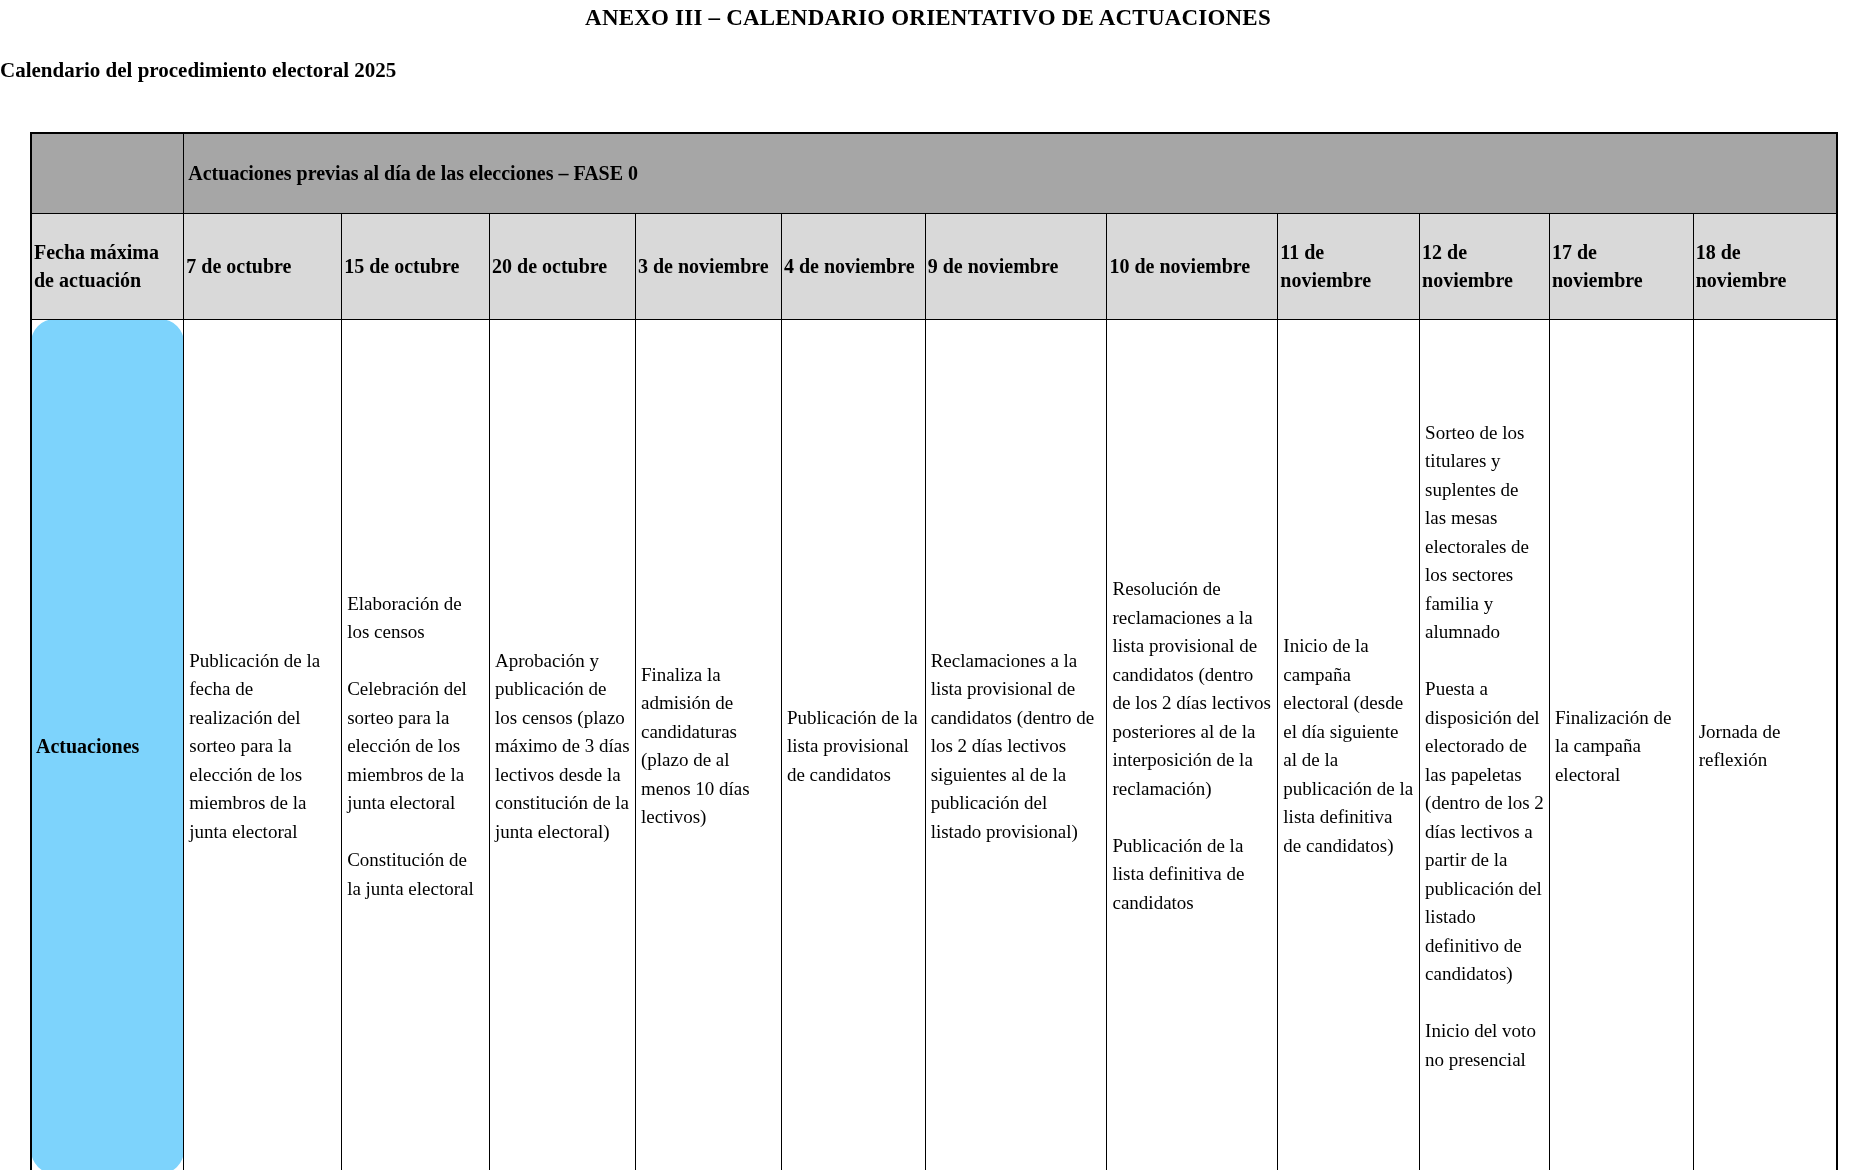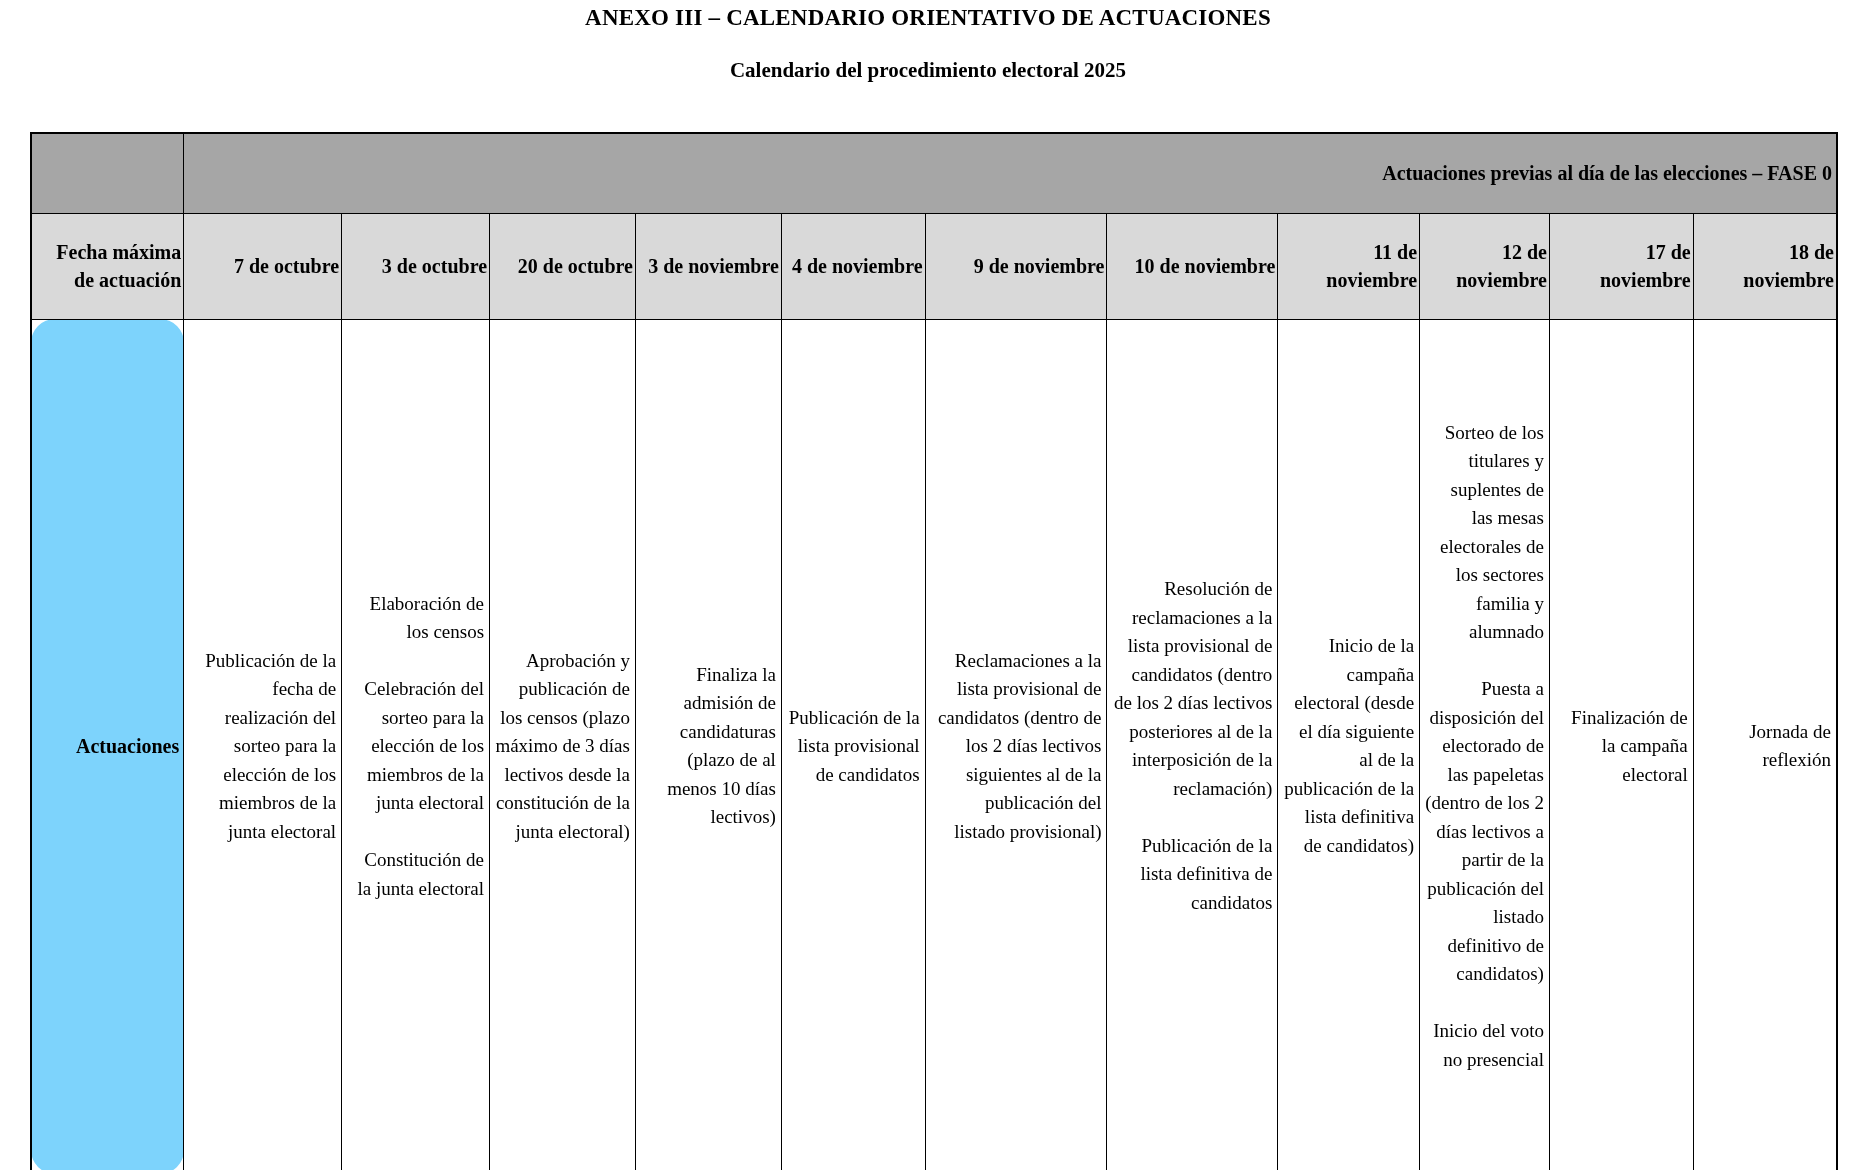--- a/index.html
+++ b/index.html
@@ -13,35 +13,34 @@
     overflow: hidden;
   }
   .title {
     text-align: center;
     font-weight: bold;
     font-size: 23px;
     padding-top: 5px;
     letter-spacing: 0.2px;
   }
   .subtitle {
-    text-align: center;
     font-weight: bold;
     font-size: 21px;
     margin-top: 27px;
   }
   table.calendar {
     border-collapse: collapse;
     table-layout: fixed;
     width: 1808px;
     margin: 49px 0 0 30px;
     border: 2.5px solid #000;
   }
   table.calendar td, table.calendar th {
     border: 1.5px solid #000;
-    text-align: right;
+    text-align: left;
     vertical-align: middle;
     padding: 0 4px;
     overflow: hidden;
   }
   tr.banner-row { height: 80px; }
   .corner-cell { background: #a6a6a6; }
   .phase-banner {
     background: #a6a6a6;
     font-size: 20px;
     font-weight: bold;
@@ -96,21 +95,21 @@
 
     <tbody>
         <tr class="banner-row">
       <td class="corner-cell"></td>
       <td class="phase-banner" colspan="11">Actuaciones previas al día de las elecciones – FASE 0</td>
     </tr>
 
     <tr class="dates-row">
       <th>Fecha máxima de actuación</th>
       <th>7 de octubre</th>
-      <th>3 de octubre</th>
+      <th>15 de octubre</th>
       <th>20 de octubre</th>
       <th>3 de noviembre</th>
       <th>4 de noviembre</th>
       <th>9 de noviembre</th>
       <th>10 de noviembre</th>
       <th>11 de noviembre</th>
       <th>12 de noviembre</th>
       <th>17 de noviembre</th>
       <th>18 de noviembre</th>
     </tr>

